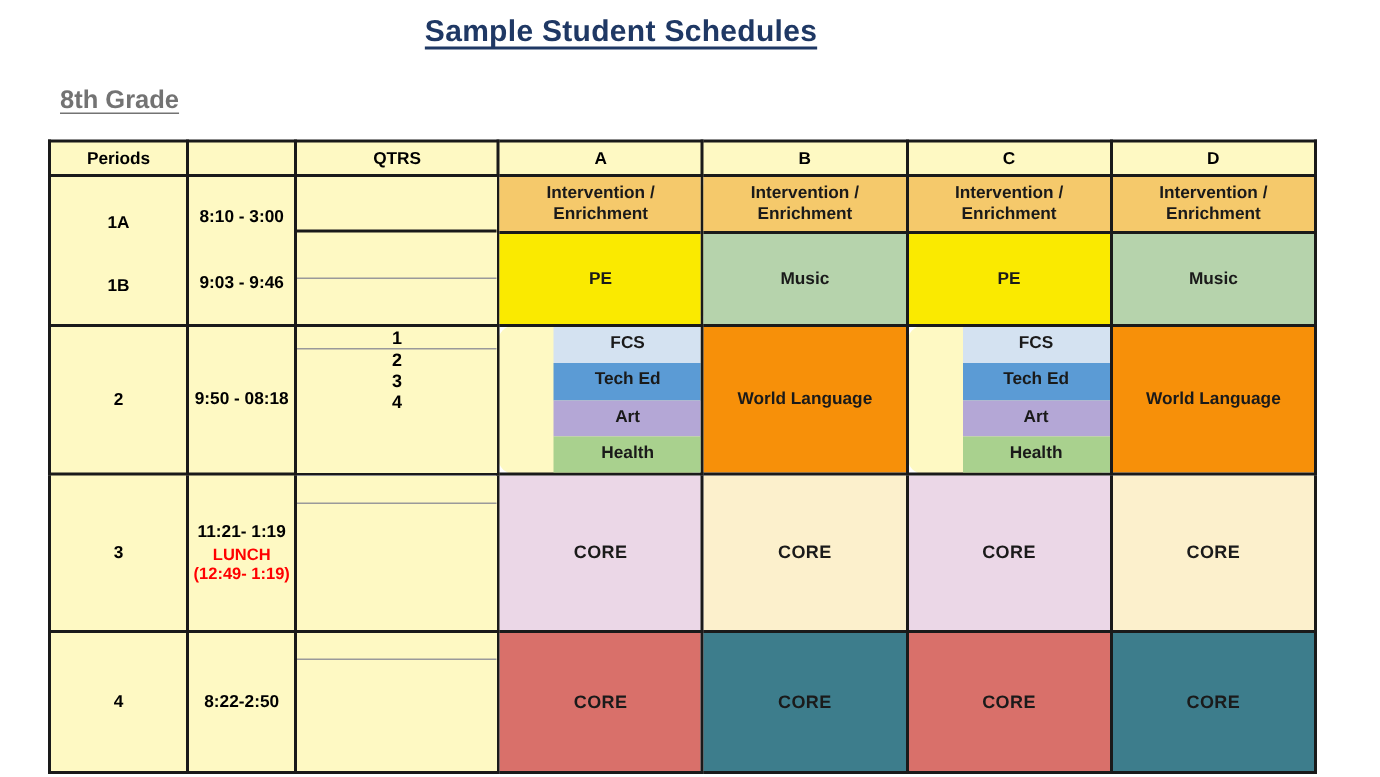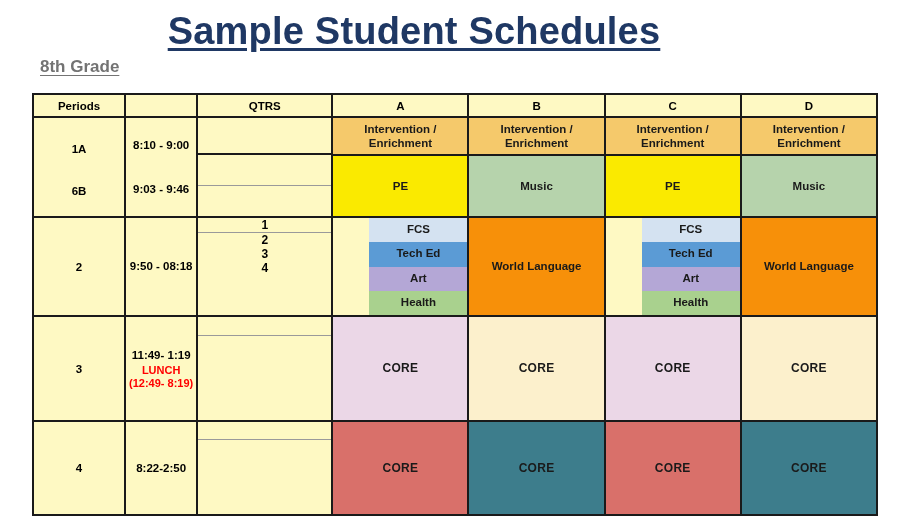--- a/index.html
+++ b/index.html
@@ -16,21 +16,21 @@
     position: relative;
   }
 
   
   #page-title {
     position: absolute;
     top: 10px;
     left: 0;
     width: 828px;
     text-align: center;
-    font-size: 38px;
+    font-size: 20px;
     font-weight: bold;
     color: #1F3864;
     text-decoration: underline;
     text-underline-offset: 4px;
     letter-spacing: 0.2px;
   }
   #grade-label {
     position: absolute;
     top: 57px;
     left: 40px;
@@ -131,21 +131,21 @@
     display: flex;
     align-items: center;
     justify-content: center;
     font-size: 11.5px;
     font-weight: bold;
     color: #1a1a1a;
     line-height: 1.2;
     text-align: center;
     margin-left: 36px;
   }
-  .subject-cell { padding: 0; }
+  .subject-cell { padding: 0; border-radius: 11px; }
   .subject-solid {
     display: flex;
     align-items: center;
     justify-content: center;
     height: 100%;
     width: 100%;
     font-size: 11.5px;
     font-weight: bold;
     color: #1a1a1a;
     text-align: center;
@@ -192,24 +192,24 @@
     <th class="hdr-cell">QTRS</th>
     <th class="hdr-cell">A</th>
     <th class="hdr-cell">B</th>
     <th class="hdr-cell">C</th>
     <th class="hdr-cell">D</th>
   </tr>
 
   <tr class="row-1">
     <td class="period-cell">
       <div class="period-1a">1A</div>
-      <div class="period-1b">6B</div>
+      <div class="period-1b">1B</div>
     </td>
     <td class="time-cell">
-      <div>8:10 - 9:00</div>
+      <div>8:10 - 3:00</div>
       <div class="time-1b">9:03 - 9:46</div>
     </td>
     <td class="qtrs-cell">
       <div class="subject-stack">
         <div class="qtrs-sub" style="height:38%;border-bottom:2px solid #1a1a1a;"></div>
         <div class="qtrs-sub" style="height:31%;"></div>
         <div class="qtrs-sub" style="height:31%;border-bottom:none;"></div>
       </div>
     </td>
 
@@ -293,22 +293,22 @@
     </td>
 
     <td class="subject-cell">
       <div class="subject-solid" style="background:#F79009;">World Language</div>
     </td>
   </tr>
 
   <tr class="row-3">
     <td class="period-cell">3</td>
     <td class="time-cell">
-      <div>11:49- 1:19</div>
-      <div class="lunch-text">LUNCH (12:49- 8:19)</div>
+      <div>11:21- 1:19</div>
+      <div class="lunch-text">LUNCH (12:49- 1:19)</div>
     </td>
     <td class="qtrs-cell">
       <div class="subject-stack">
         <div class="qtrs-sub" style="height:18%;"></div>
         <div class="qtrs-sub" style="height:82%;border-bottom:none;"></div>
       </div>
     </td>
     <td class="subject-cell">
       <div class="subject-solid core-label" style="background:#EBD7E7;">CORE</div>
     </td>

